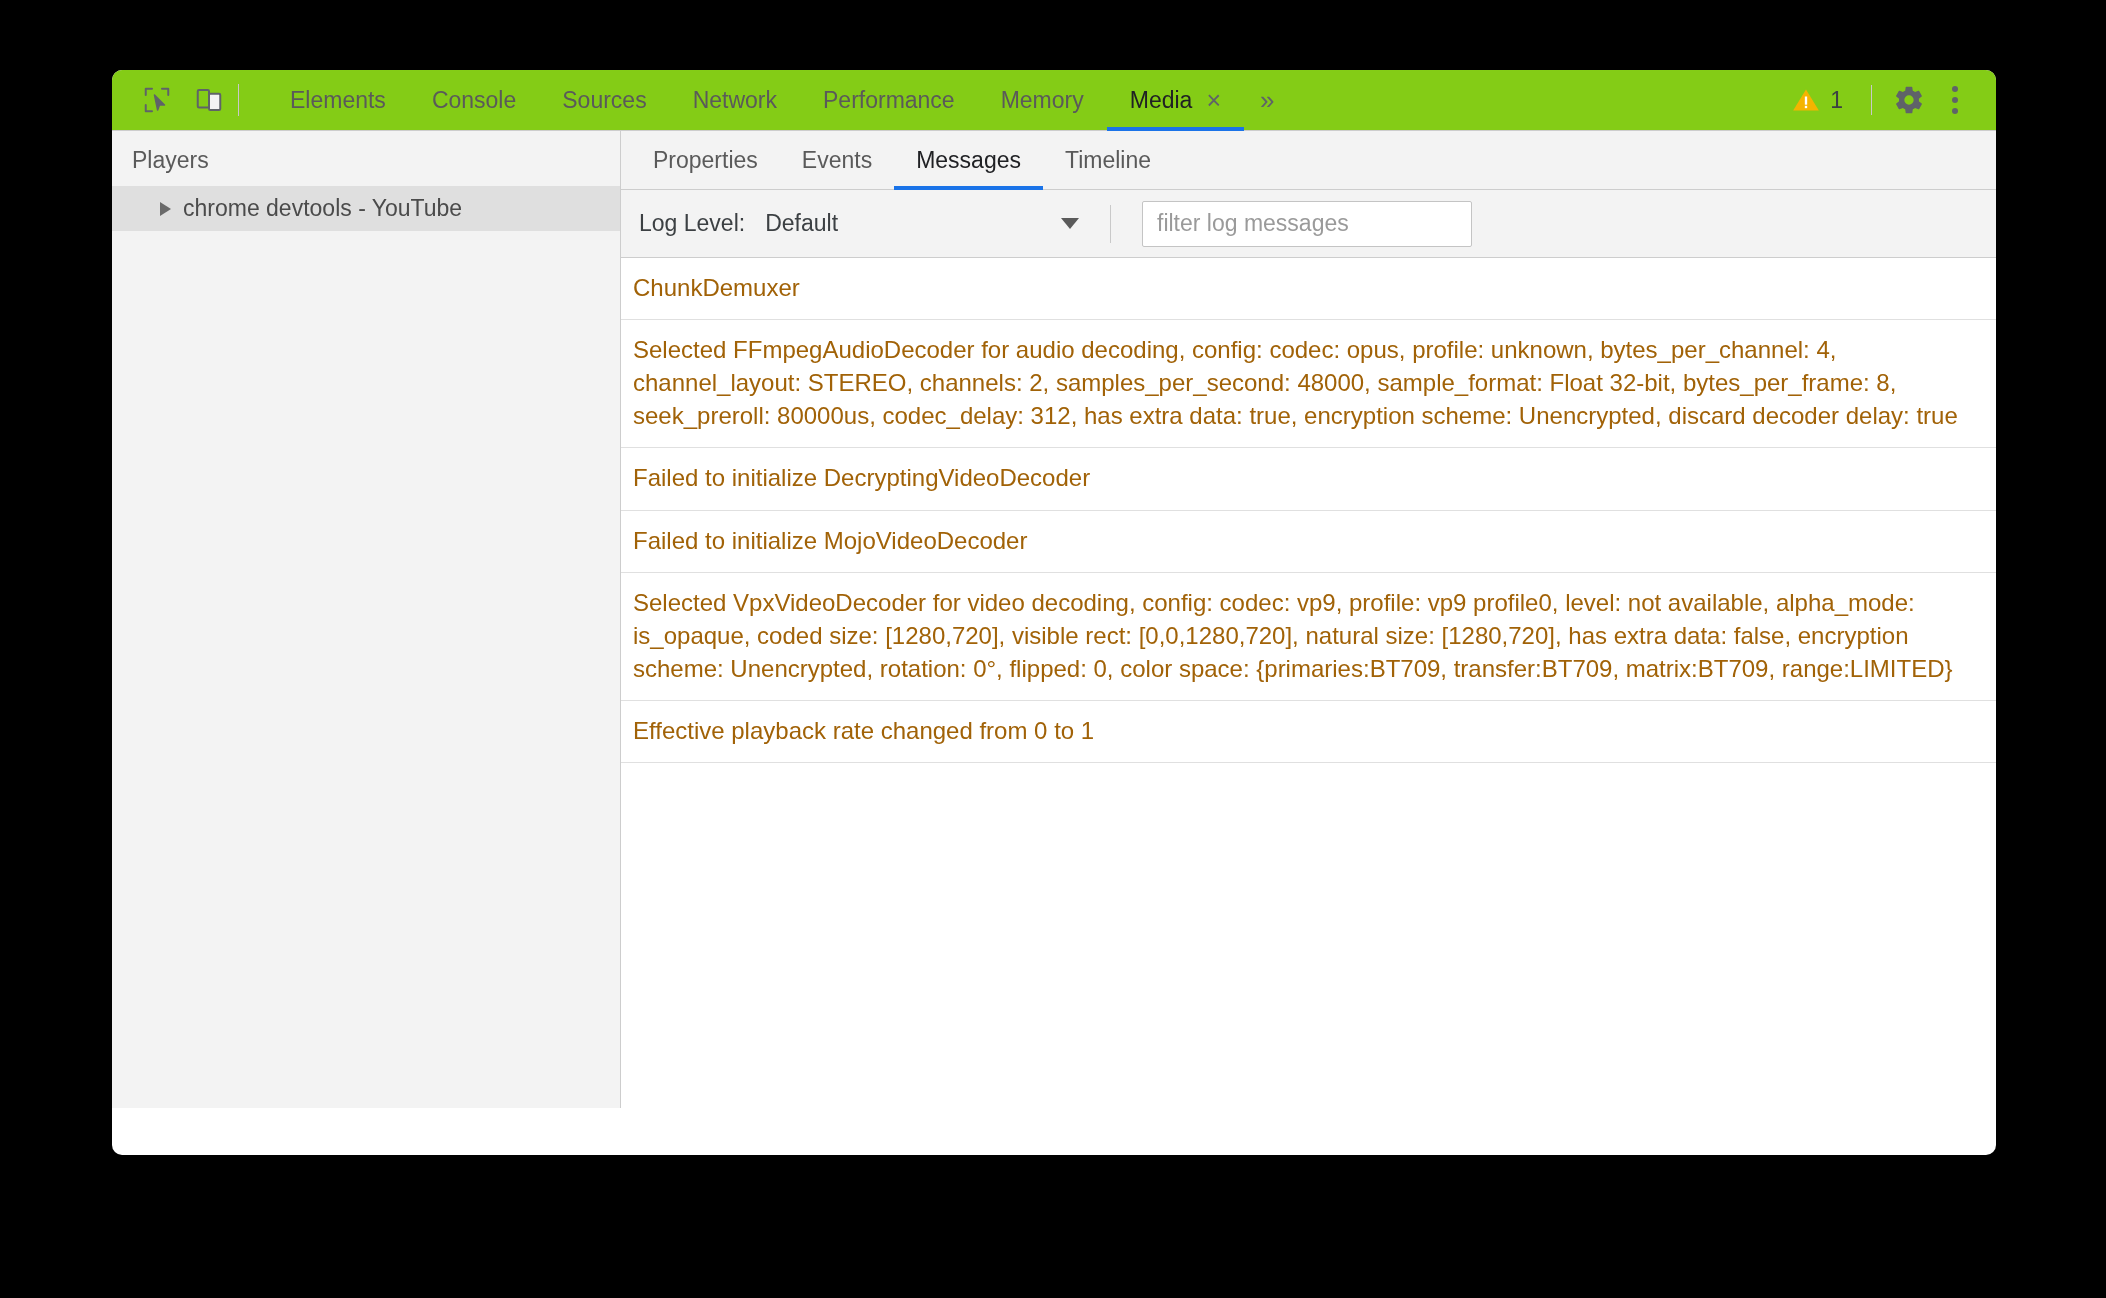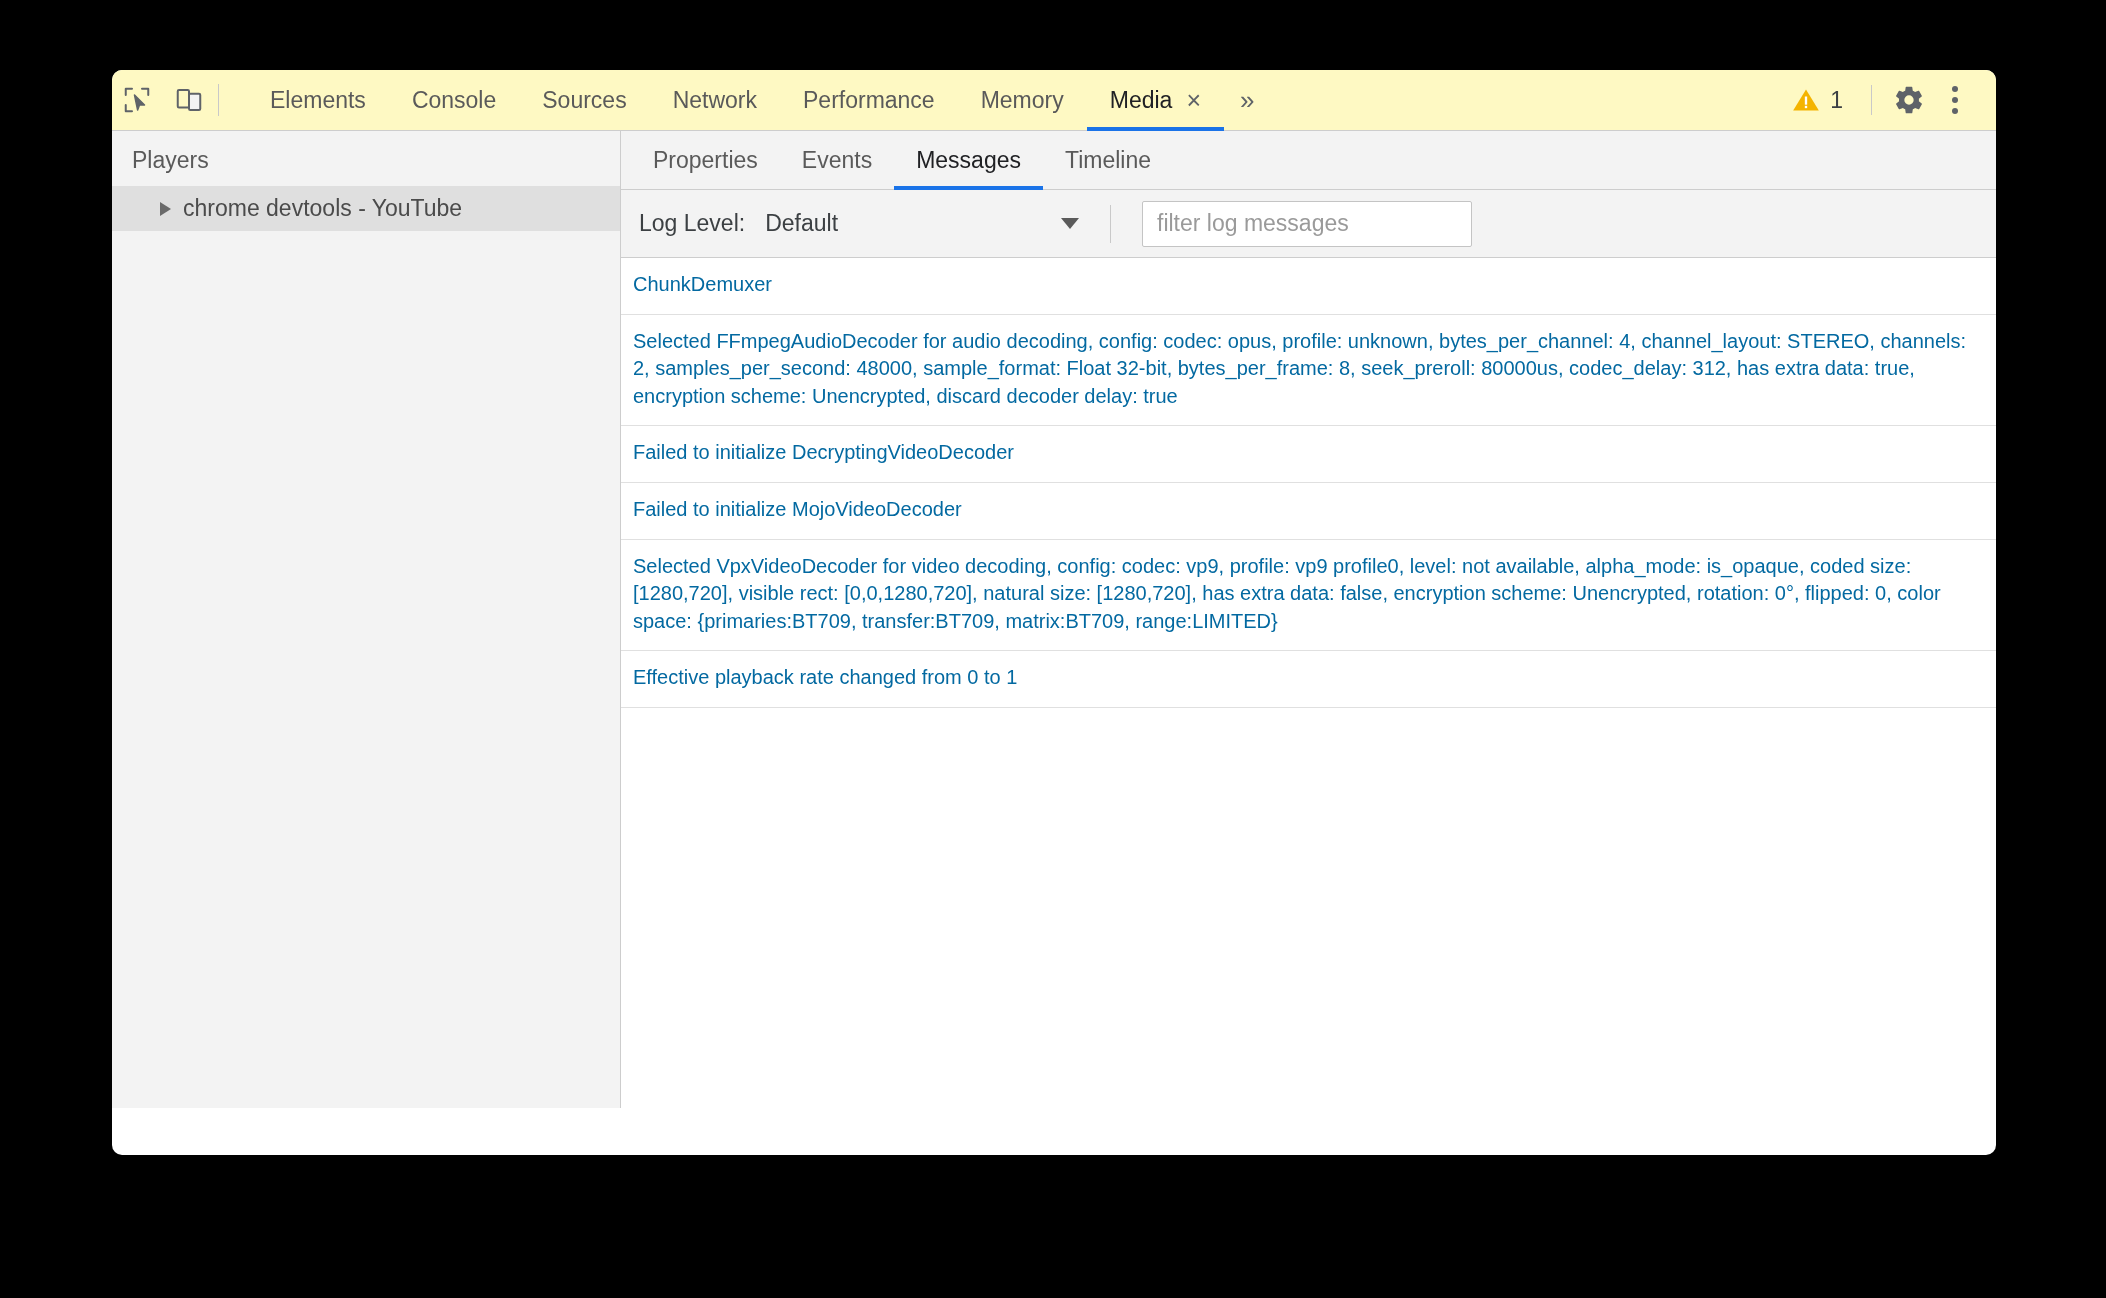--- a/index.html
+++ b/index.html
@@ -56,25 +56,25 @@
   .dot-max    { background: #28c840; box-shadow: inset 0 0 0 0.5px rgba(0,0,0,0.12); }
   .window-title {
     font-size: 23px;
     color: #3b3f44;
     letter-spacing: 0.1px;
   }
 
   
   .devtools-toolbar {
     height: 60px;
-    background: #fef9c3;
+    background: #84cc16;
     border-bottom: 1px solid #cdcdcd;
     display: flex;
     align-items: stretch;
-    padding: 0 0 0 2px;
+    padding: 0 0 0 22px;
     position: relative;
   }
   .tool-icons {
     display: flex;
     align-items: center;
     gap: 6px;
     padding-right: 14px;
   }
   .icon-btn {
     width: 46px;
@@ -296,23 +296,23 @@
 
   
   .messages {
     flex: 1;
     overflow: hidden;
     background: #ffffff;
   }
   .msg-row {
     border-bottom: 1px solid #e0e0e0;
     padding: 13px 24px 15px 12px;
-    font-size: 20px;
+    font-size: 24px;
     line-height: 1.38;
-    color: #0369a1;
+    color: #a16207;
     word-wrap: break-word;
   }
   .msg-row .msg-text { display: block; }
 </style>
 </head>
 <body>
 
 <div class="window">
 
 

